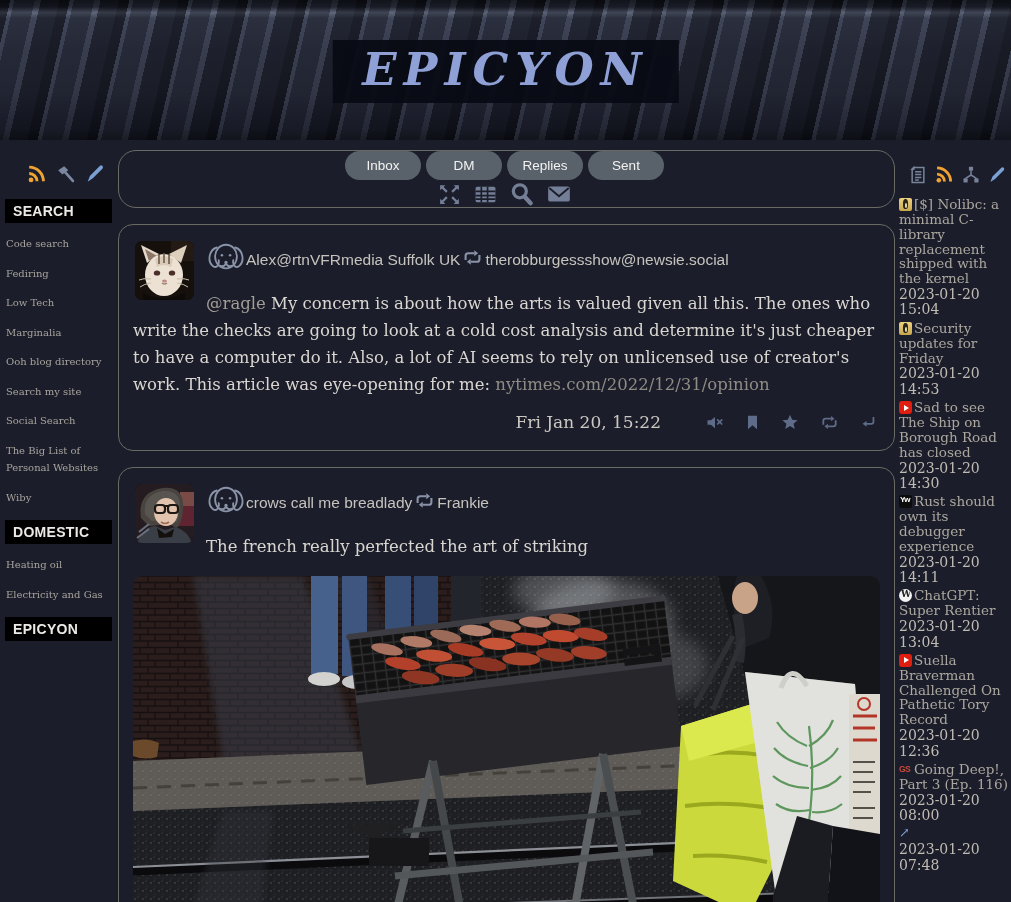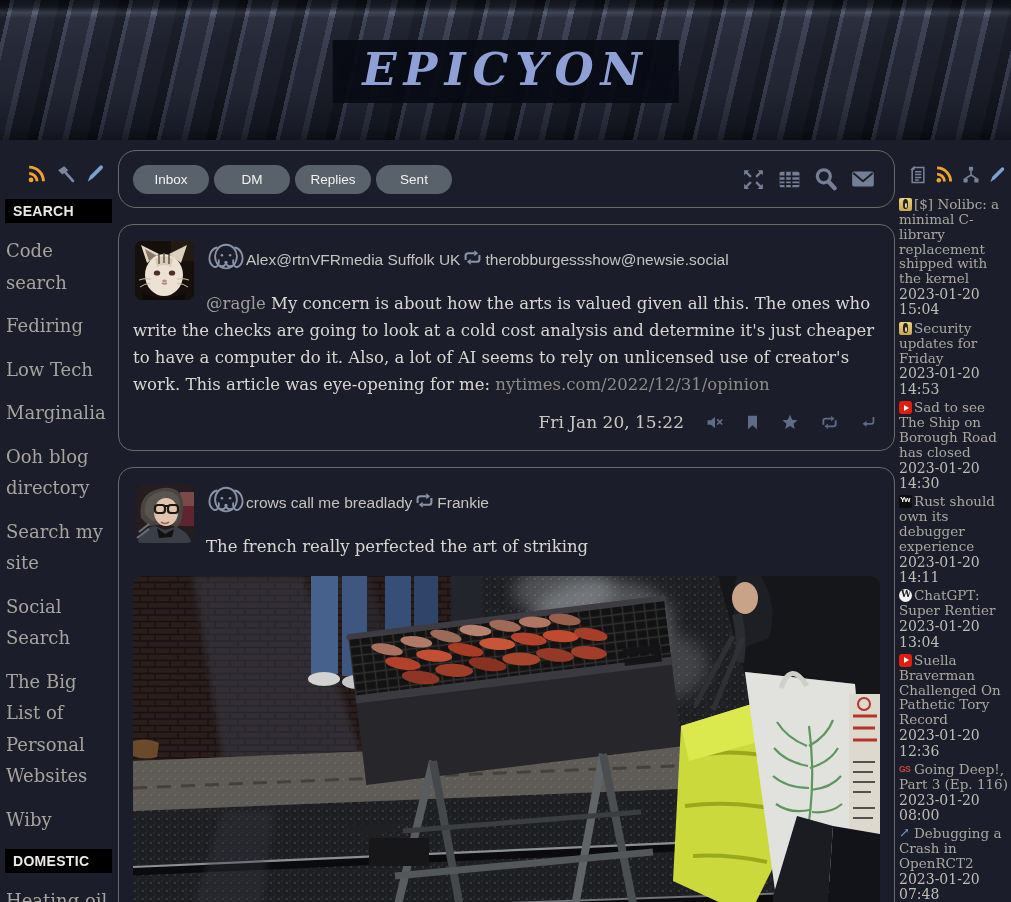--- a/index.html
+++ b/index.html
@@ -40,28 +40,29 @@
   .icon-row { display:flex; justify-content:flex-end; align-items:center; gap:7px; padding:8px 10px 10px 0; }
   .icon-row svg { display:block; }
   .side-header {
     background:#000000; color:#eceae6;
     font-family:"Liberation Sans", sans-serif; font-weight:bold; font-size:14px;
     padding:4px 8px; margin:4px 4px 12px 5px; letter-spacing:.3px;
   }
   .side-links { list-style:none; padding:0 4px 0 6px; margin-bottom:14px; }
   .side-links li { margin-bottom:12px; }
   .side-links a {
-    color:#a7a39d; text-decoration:none; font-size:18px; line-height:1.75;
+    color:#a7a39d; text-decoration:none; font-size:10px; line-height:1.75;
     display:block; cursor:pointer;
   }
   
   .tl-header {
     border:1px solid #6a6a64; border-radius:18px; height:58px;
     display:flex; align-items:center; justify-content:space-between;
     padding:0 18px 0 14px;
+    flex-direction:column;
   }
   .tabs { display:flex; gap:5px; }
   .tab {
     background:#59616b; color:#f2f2f0; border:none; cursor:pointer;
     font-family:"Liberation Sans", sans-serif; font-size:13.5px;
     border-radius:15px; min-width:76px; height:29px; padding:0 14px;
   }
   .tl-icons { display:flex; align-items:center; gap:11px; color:#747f97; }
   .tl-icons .ibtn { cursor:pointer; display:flex; }
   
@@ -78,21 +79,21 @@
     font-family:"Liberation Sans", sans-serif; font-size:15.5px; }
   .dog-icon { color:#8a93a8; flex:0 0 auto; }
   .boost-inline { color:#8a93a8; margin:0 2px; flex:0 0 auto; }
   .post-body { font-size:16.5px; line-height:1.64; color:#d9d6d1; margin-top:10px; }
   .mention { color:#a19d97; text-decoration:none; cursor:pointer; }
   .extlink { color:#8f8c85; text-decoration:none; cursor:pointer; }
   .post-foot {
     display:flex; justify-content:flex-end; align-items:center; gap:21px;
     margin:14px 4px 8px 0; color:#5e6b89;
   }
-  .post-foot .date { color:#cbc8c2; font-size:17px; margin-right:1px; }
+  .post-foot .date { color:#cbc8c2; font-size:17px; margin-right:24px; }
   .post-foot .act { cursor:pointer; display:flex; }
   .attach {
     margin-top:16px; border-radius:10px; overflow:hidden; width:747px; height:400px;
     cursor:pointer;
   }
   .attach svg { display:block; }
   
   .news-list { margin-top:4px; }
   .news-item { display:block; text-decoration:none; color:#aba79f; font-size:13.5px;
     line-height:1.1; margin-bottom:3px; cursor:pointer; }
@@ -547,18 +548,18 @@
     </a>
     <a class="news-item">
       <span class="fav fav-yt"></span><span>Suella Braverman Challenged On Pathetic Tory Record</span>
       <span class="ndate">2023-01-20 12:36</span>
     </a>
     <a class="news-item">
       <span class="fav fav-gs"></span><span>Going Deep!, Part 3 (Ep. 116)</span>
       <span class="ndate">2023-01-20 08:00</span>
     </a>
     <a class="news-item">
-      <span class="fav fav-arrow"></span><span>Debugging a Crash in OpenRCT2</span>
+      <span class="fav fav-arrow"></span>
       <span class="ndate">2023-01-20 07:48</span>
     </a>
 
   </div>
 </div>
 
 </body></html>

